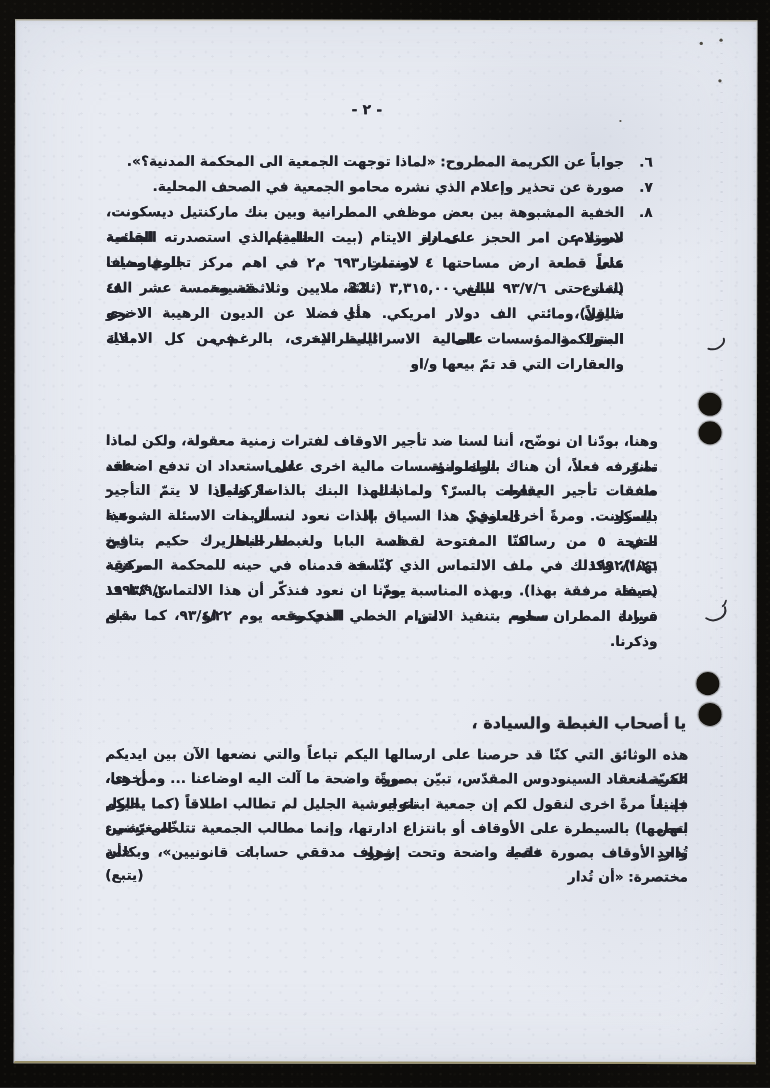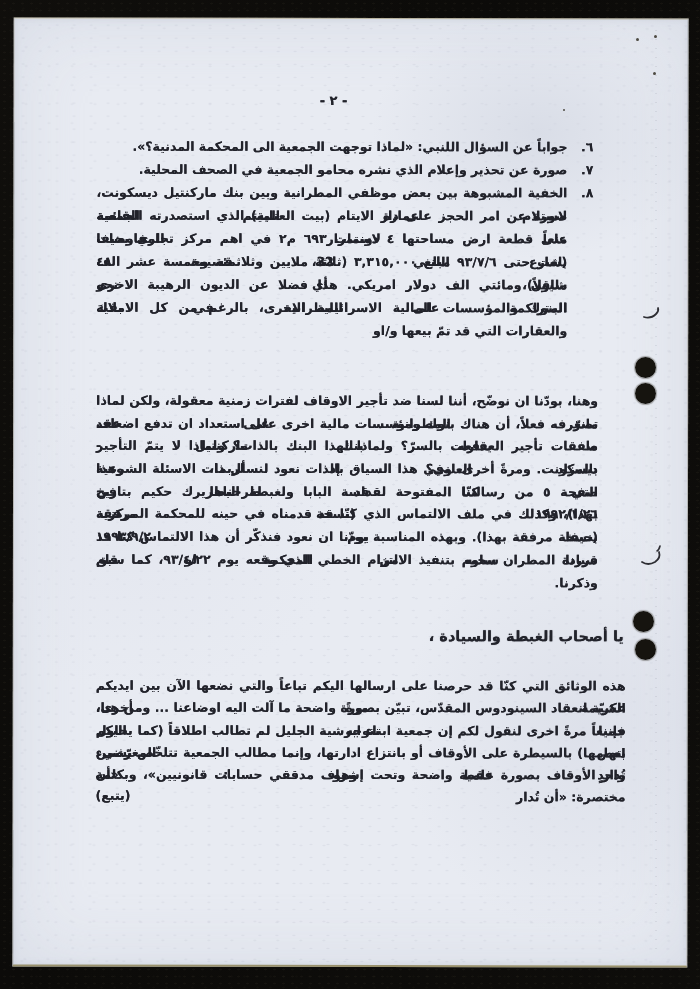--- a/index.html
+++ b/index.html
@@ -55,21 +55,21 @@
   }
   .block .line:last-child{text-align-last:start;}
   .body-txt{font-size:12.5px;}
   .list .line{height:23px;line-height:23px;}
   .para-a .line{height:22.7px;line-height:22.7px;}
   .para-b .line{height:22.3px;line-height:22.3px;}
   .list-item{display:flex;}
   .num{flex:none;width:26px;font-size:12.5px;height:23px;line-height:23px;text-shadow:0 0 .6px rgba(34,35,45,.85);}
   .item-lines{flex:1;min-width:0;}
   .page-no{font-size:13px;letter-spacing:1px;text-align:center;text-shadow:0 0 .6px rgba(34,35,45,.85);}
-  .heading{font-size:14.5px;height:24px;line-height:24px;text-align:right;text-shadow:0 0 .7px rgba(30,31,40,.9);}
+  .heading{font-size:14.5px;height:24px;line-height:24px;text-align:right;text-shadow:0 0 .7px rgba(30,31,40,.9);margin-top:22px;}
   .continued{font-size:12.5px;height:22px;line-height:22px;text-align:left;text-shadow:0 0 .6px rgba(34,35,45,.85);}
   .hole{
     position:absolute;width:21px;height:21px;border-radius:50%;
     background:radial-gradient(circle at 42% 40%, #16140f 60%, #060505 100%);
     box-shadow:0 0 1px 1px rgba(60,58,50,.4);
   }
   .speck{position:absolute;background:#4d4a42;border-radius:50%;}
   .pen-mark{position:absolute;}
   .pen-mark path{stroke:#2d2d33;fill:none;stroke-linecap:round;}
 </style>
@@ -80,21 +80,21 @@
 
 <div class="page">
   <div class="content">
 
     <div class="abs page-no" style="top:74px;left:219px;width:200px;height:22px;">- ٢ -</div>
 
     <div class="abs list body-txt" style="top:116px;right:94px;left:82px;">
       <div class="list-item">
         <span class="num">٦.</span>
         <div class="item-lines block">
-            <div class="line">جواباً عن السؤال اللنبي: «لماذا توجهت الجمعية الى المحكمة المدنية؟».</div>
+            <div class="line">جواباً عن الكريمة المطروح: «لماذا توجهت الجمعية الى المحكمة المدنية؟».</div>
           </div>
       </div>
       <div class="list-item">
         <span class="num">٧.</span>
         <div class="item-lines block">
             <div class="line">صورة عن تحذير وإعلام الذي نشره محامو الجمعية في الصحف المحلية.</div>
           </div>
       </div>
       <div class="list-item">
         <span class="num">٨.</span>

